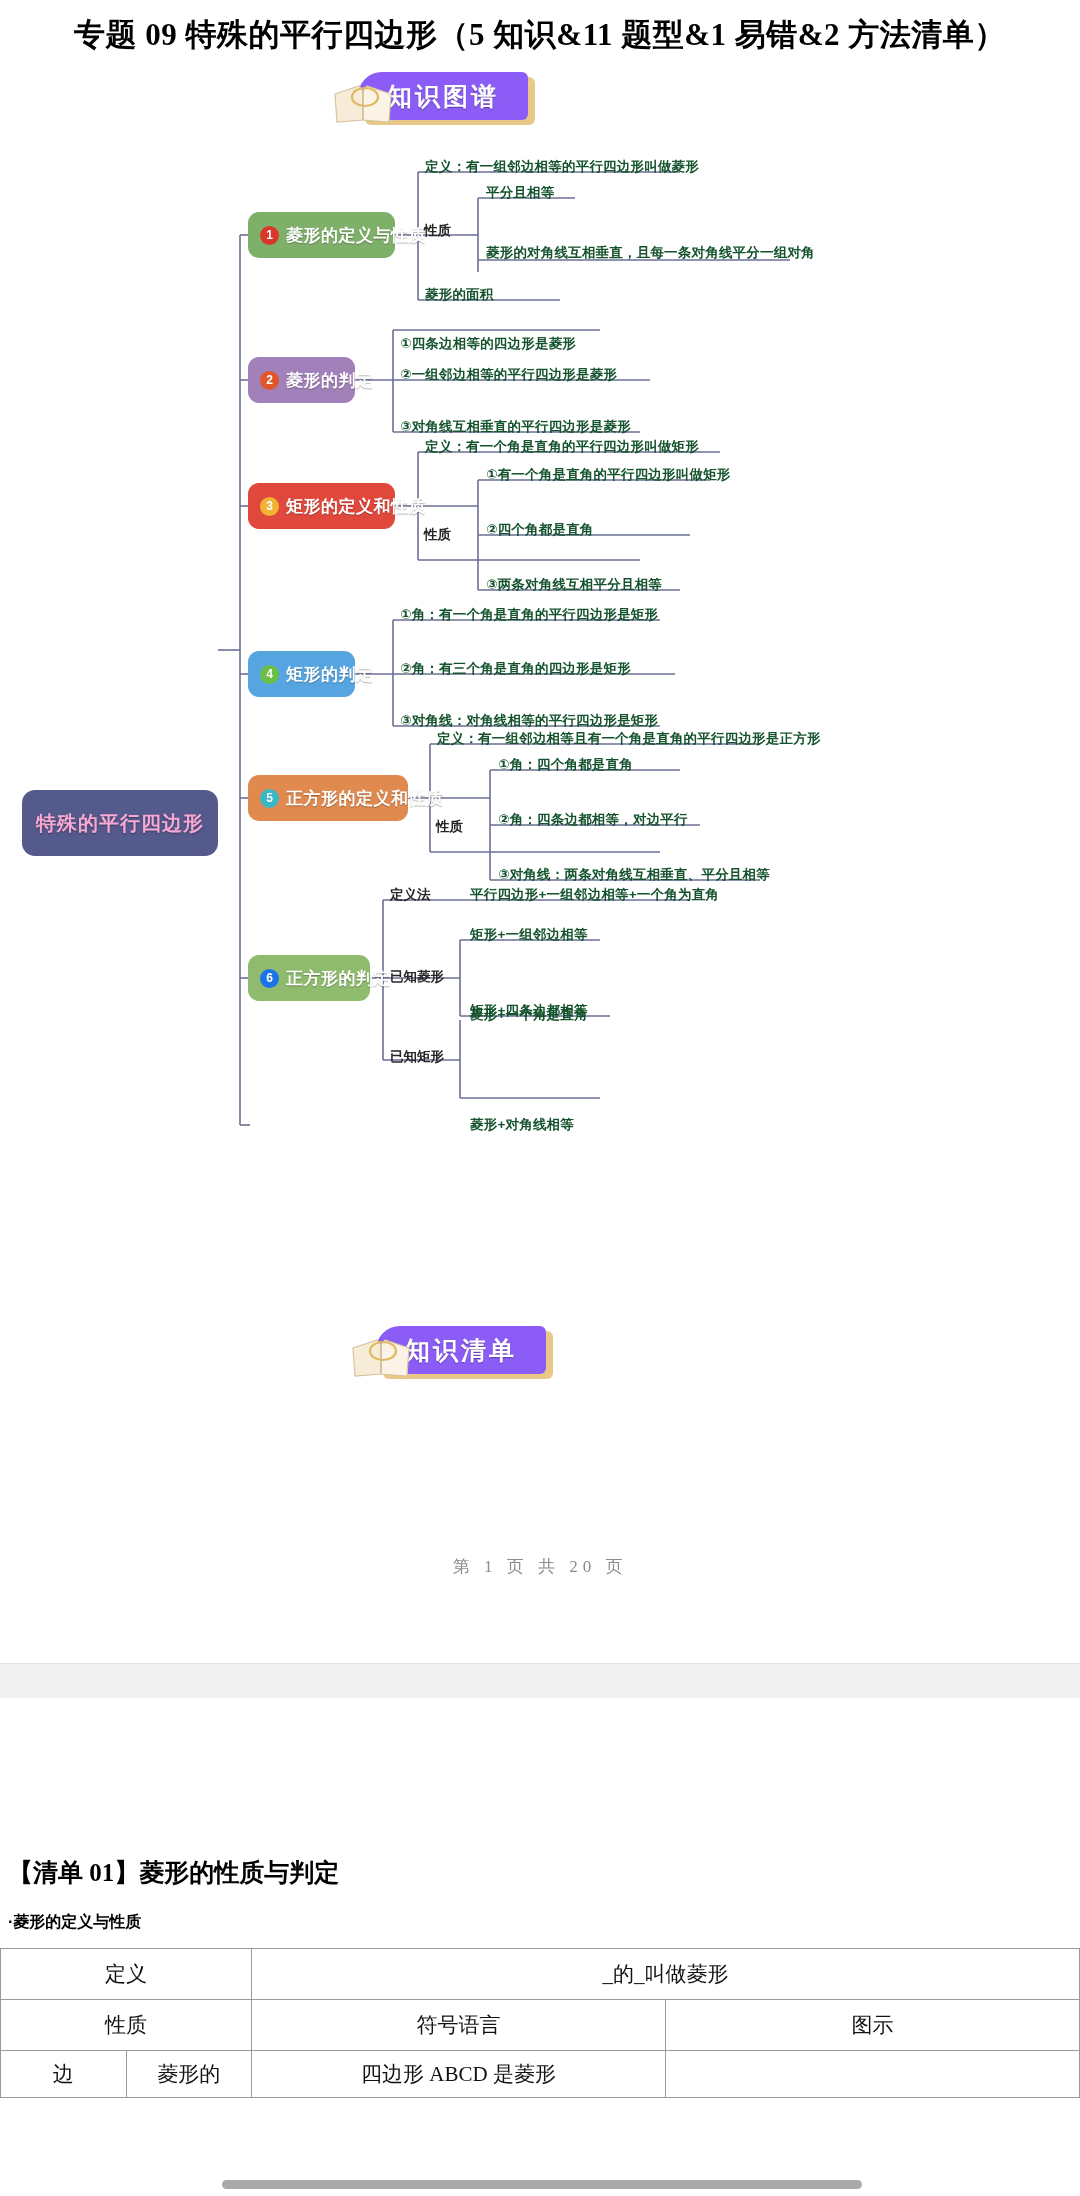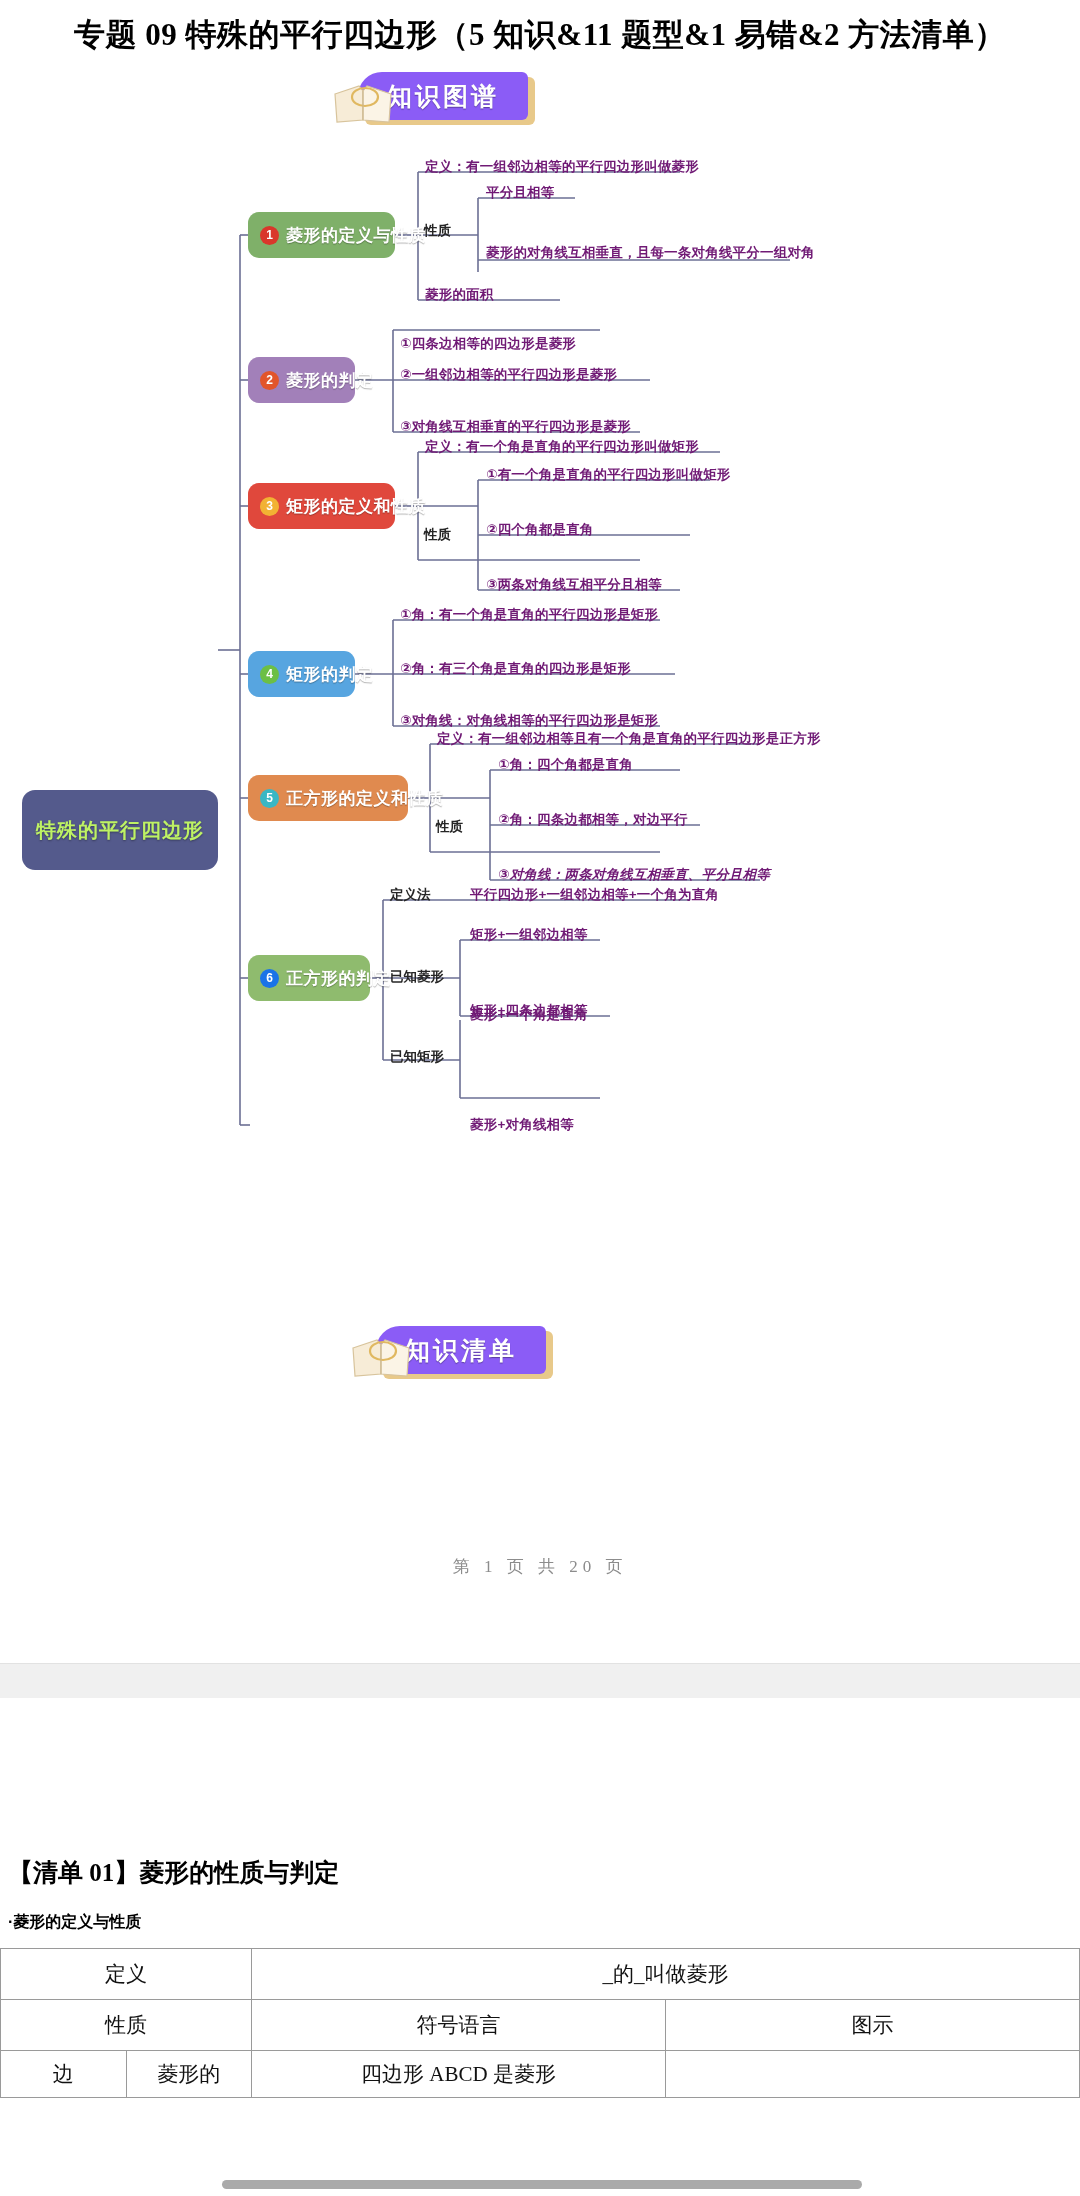--- a/index.html
+++ b/index.html
@@ -126,38 +126,38 @@
     color: #fff;
     margin-right: 7px;
     flex: 0 0 auto;
     text-shadow: none;
   }
   .node .ntext { font-size: 17px; letter-spacing: 0.5px; white-space: nowrap; }
 
   .root-node {
     position: absolute;
     left: 22px; top: 650px;
-    width: 196px; height: 80px;
+    width: 196px; height: 66px;
     background: #545a8c;
     border-radius: 13px;
     display: flex;
     align-items: center;
     justify-content: center;
-    color: #bef264;
+    color: #f9a8d4;
     font-size: 20px;
     font-weight: bold;
     letter-spacing: 1px;
     text-shadow: 0 1px 2px rgba(0,0,0,.35);
   }
 
   .leaf {
     position: absolute;
     font-size: 13.5px;
     font-weight: bold;
-    color: #701a75;
+    color: #14532d;
     white-space: nowrap;
     letter-spacing: .2px;
   }
   .mid-label {
     position: absolute;
     font-size: 13.5px;
     font-weight: bold;
     color: #262626;
     white-space: nowrap;
   }
@@ -356,21 +356,21 @@
     <div class="leaf" style="left:400px; top:572px;">③对角线：对角线相等的平行四边形是矩形</div>
 
     <div class="node" style="left:248px; top:635px; width:160px; height:46px; background:#e08a4f;">
       <span class="badge" style="background:#3ab7c4;">5</span>
       <span class="ntext">正方形的定义和性质</span>
     </div>
     <div class="leaf" style="left:437px; top:590px;">定义：有一组邻边相等且有一个角是直角的平行四边形是正方形</div>
     <div class="mid-label" style="left:436px; top:678px;">性质</div>
     <div class="leaf" style="left:498px; top:616px;">①角：四个角都是直角</div>
     <div class="leaf" style="left:498px; top:671px;">②角：四条边都相等，对边平行</div>
-    <div class="leaf" style="left:498px; top:726px;font-style:italic;">③对角线：两条对角线互相垂直、平分且相等</div>
+    <div class="leaf" style="left:498px; top:726px;">③对角线：两条对角线互相垂直、平分且相等</div>
 
     <div class="node" style="left:248px; top:815px; width:122px; height:46px; background:#8fbb6e;">
       <span class="badge" style="background:#1a73e8;">6</span>
       <span class="ntext">正方形的判定</span>
     </div>
     <div class="mid-label" style="left:390px; top:746px;">定义法</div>
     <div class="leaf" style="left:470px; top:746px;">平行四边形+一组邻边相等+一个角为直角</div>
     <div class="mid-label" style="left:390px; top:828px;">已知菱形</div>
     <div class="leaf" style="left:470px; top:786px;">矩形+一组邻边相等</div>
     <div class="leaf" style="left:470px; top:862px;">矩形+四条边都相等</div>

